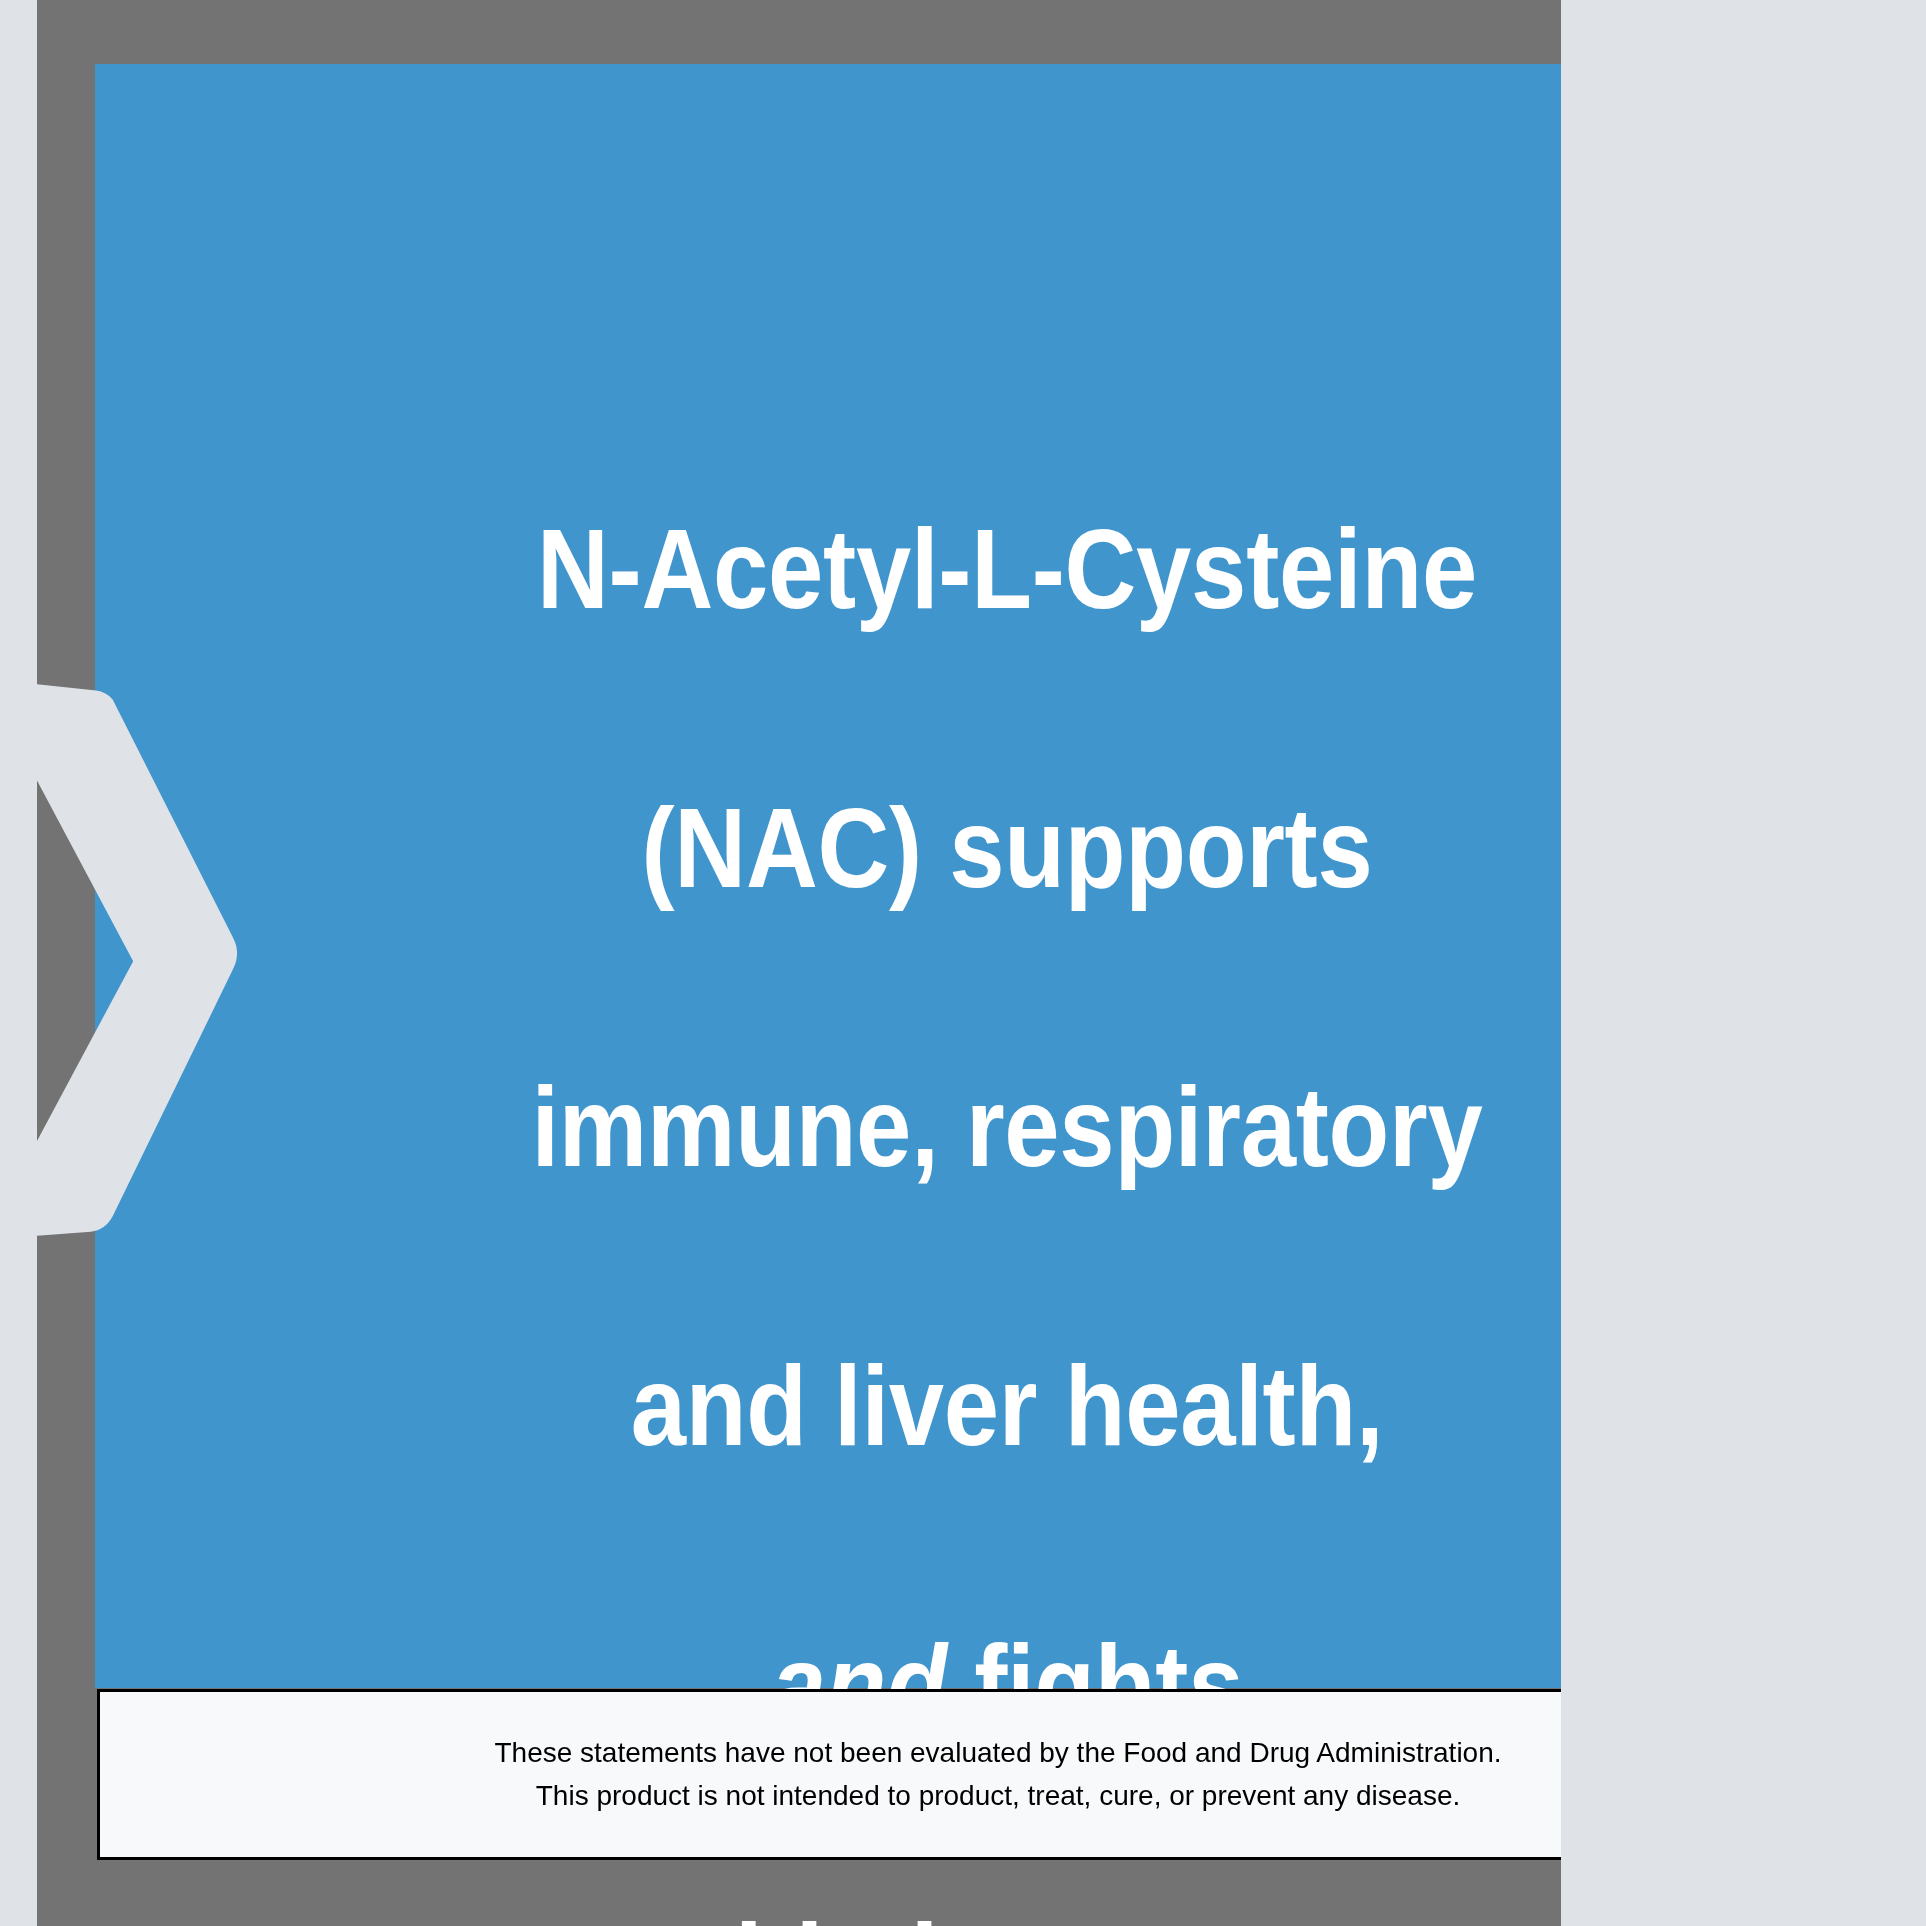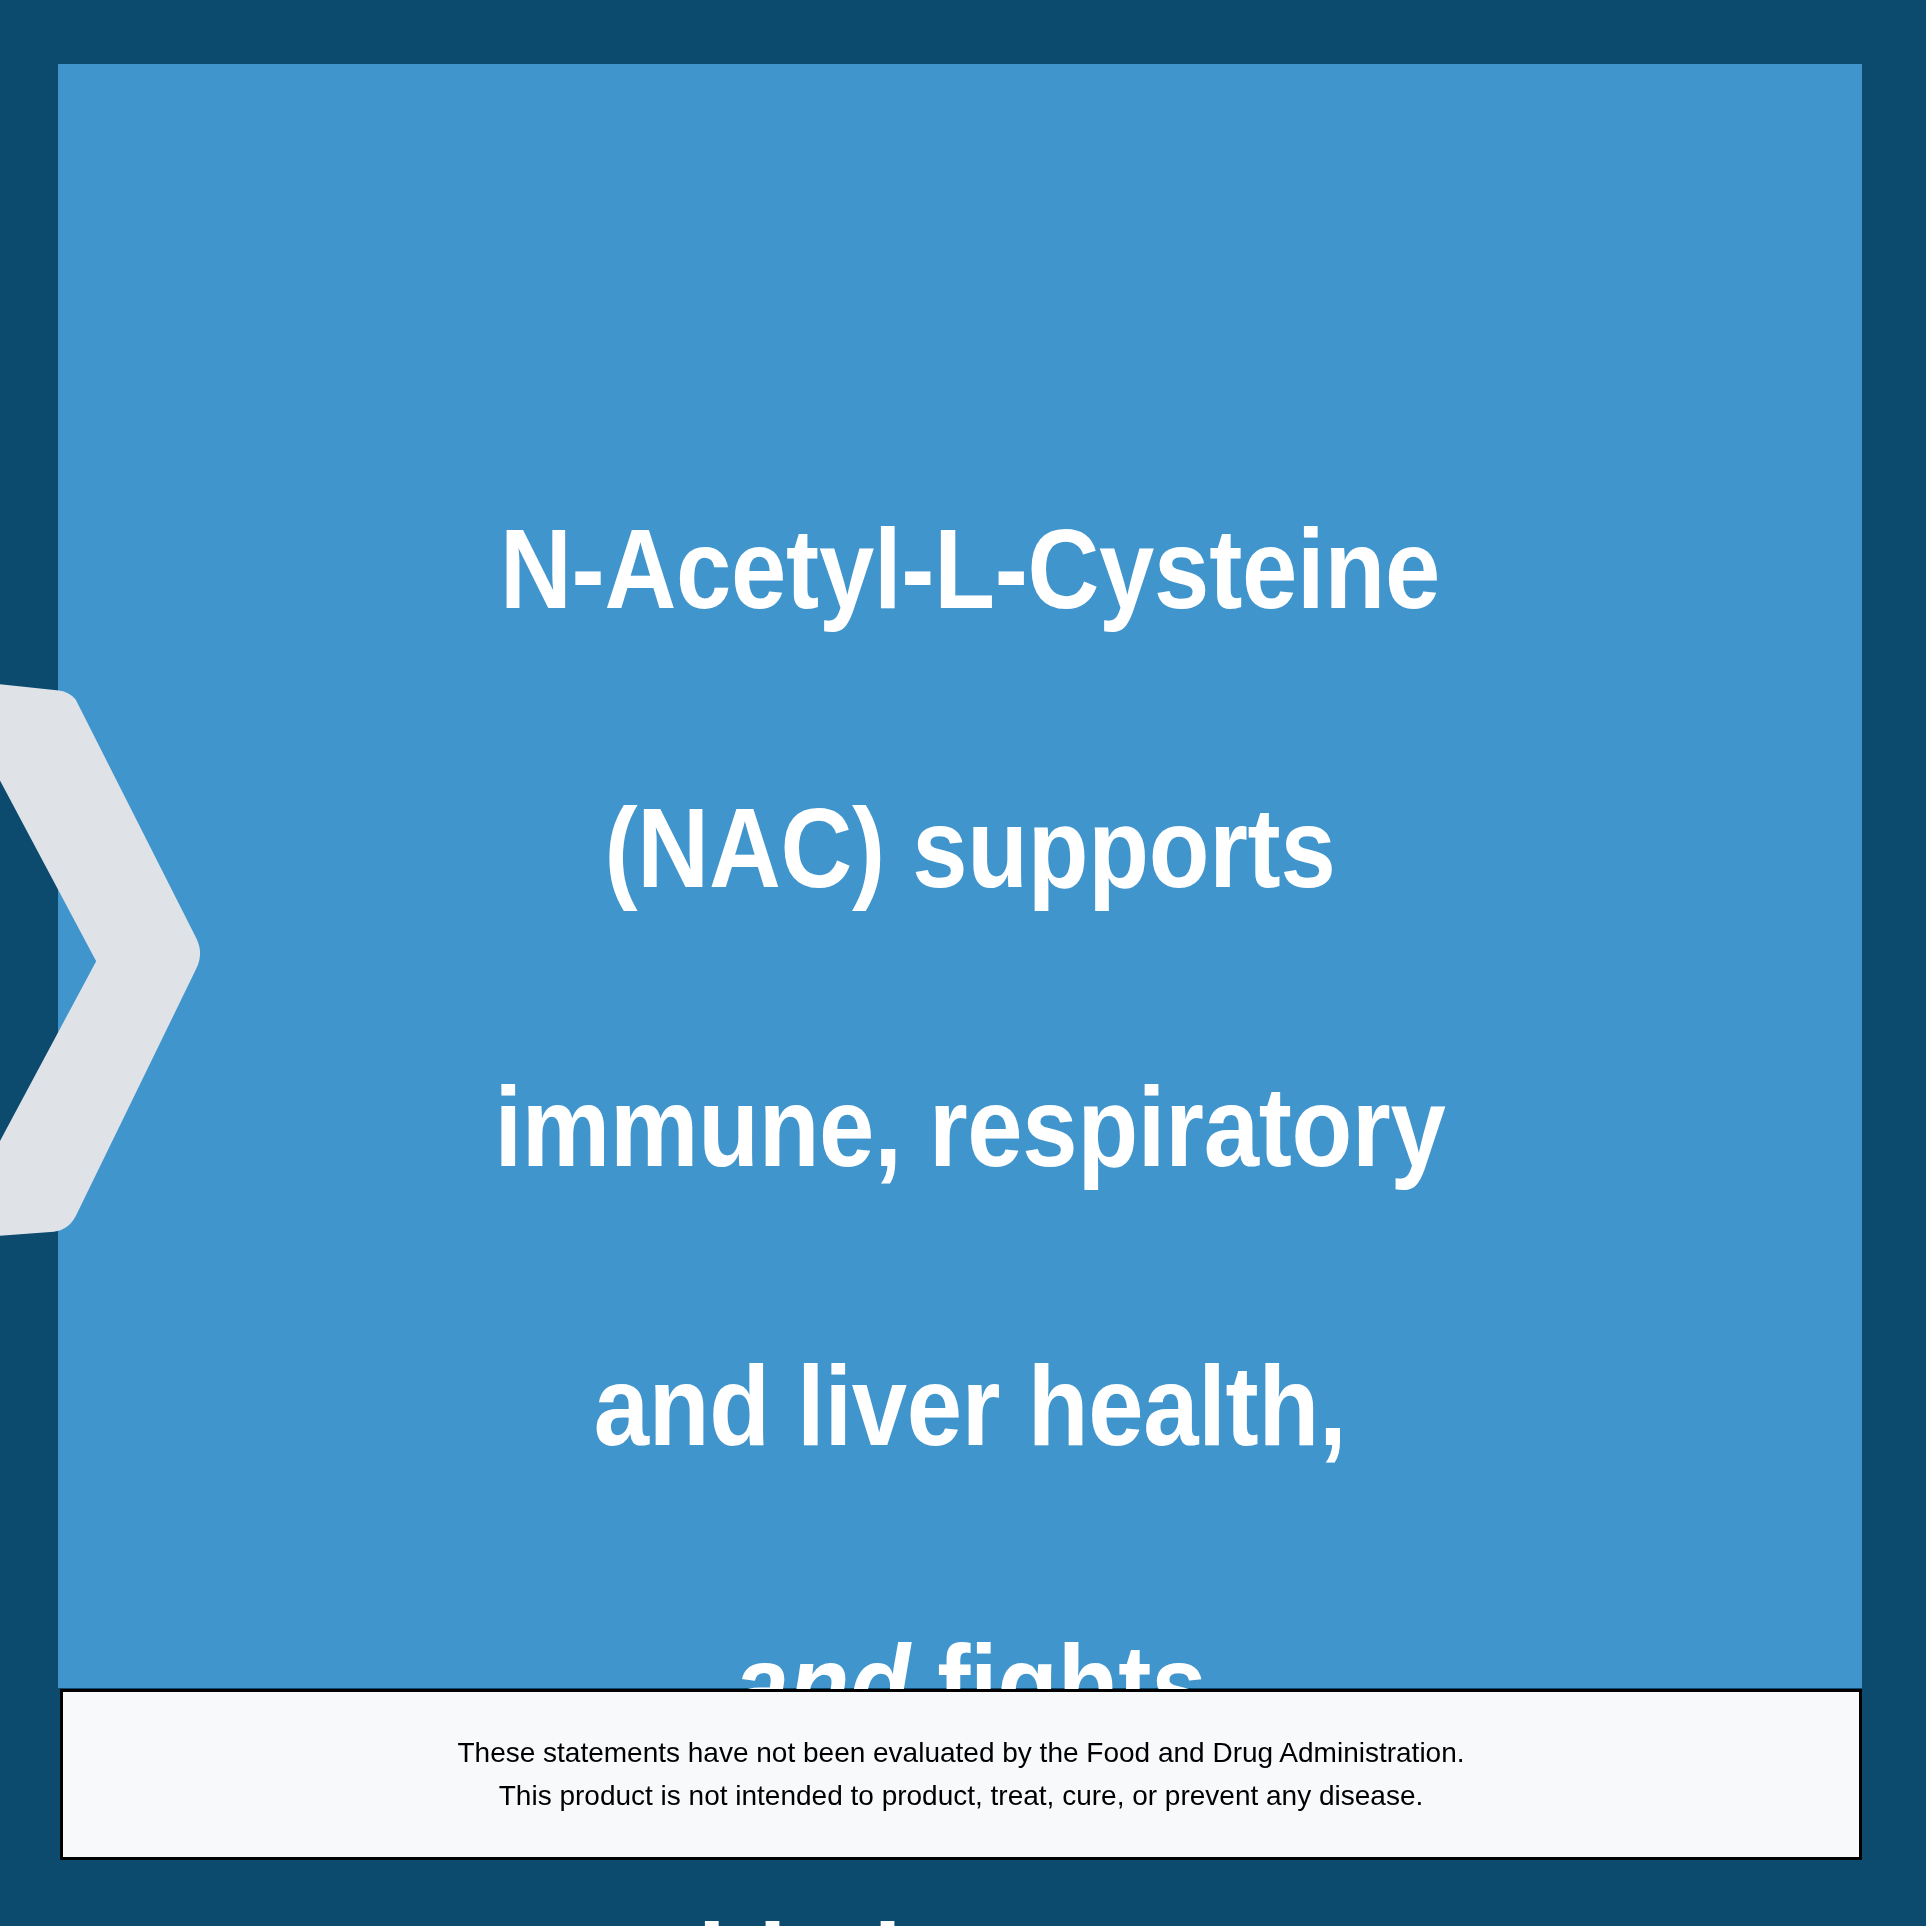--- a/index.html
+++ b/index.html
@@ -2,25 +2,26 @@
 <html style="font-size:10.3px"><head>
 <meta charset="utf-8">
 <style>
   html, body {
     margin: 0;
     padding: 0;
     background: #dfe3e8;
   }
   #canvas {
     position: relative;
-    width: 1926px;
+    width: 1524px;
     height: 1926px;
-    background: #0c4a6e;
+    background: #737373;
     overflow: hidden;
     font-family: "Liberation Sans", "DejaVu Sans", sans-serif;
+    margin-left: 37px;
   }
 
   
   #blue-panel {
     position: absolute;
     left: 58px;
     top: 64px;
     width: 1804px;
     height: 1624px;
     background: #4195cd;

